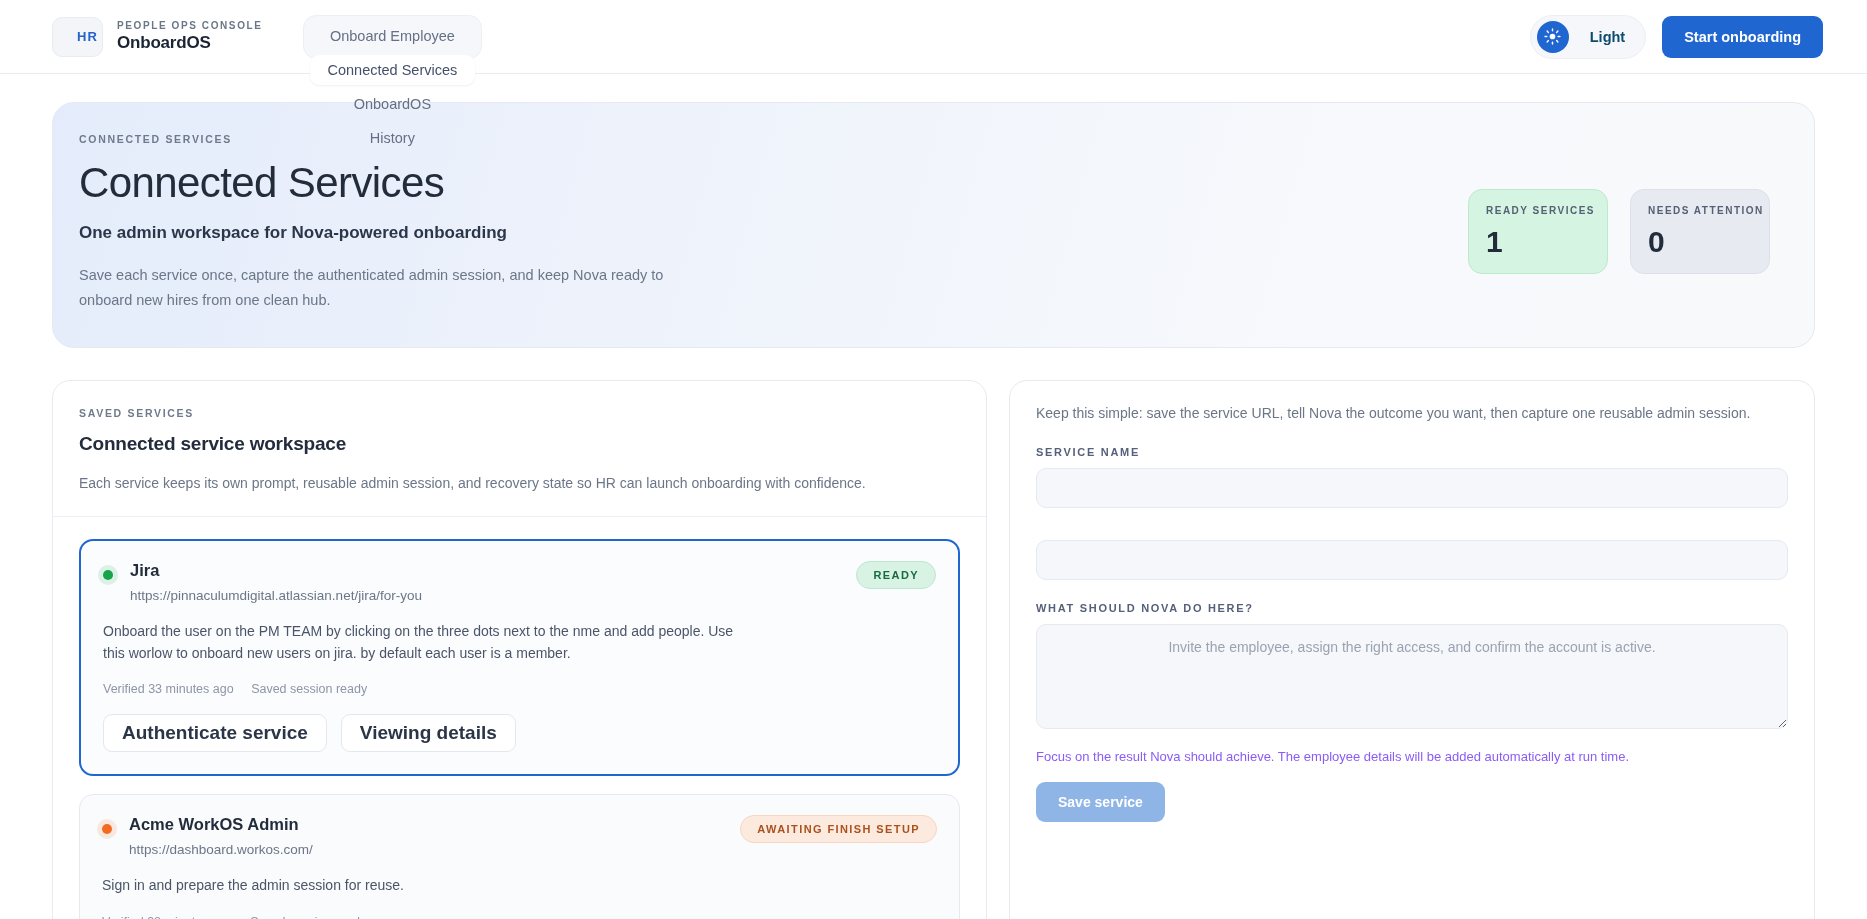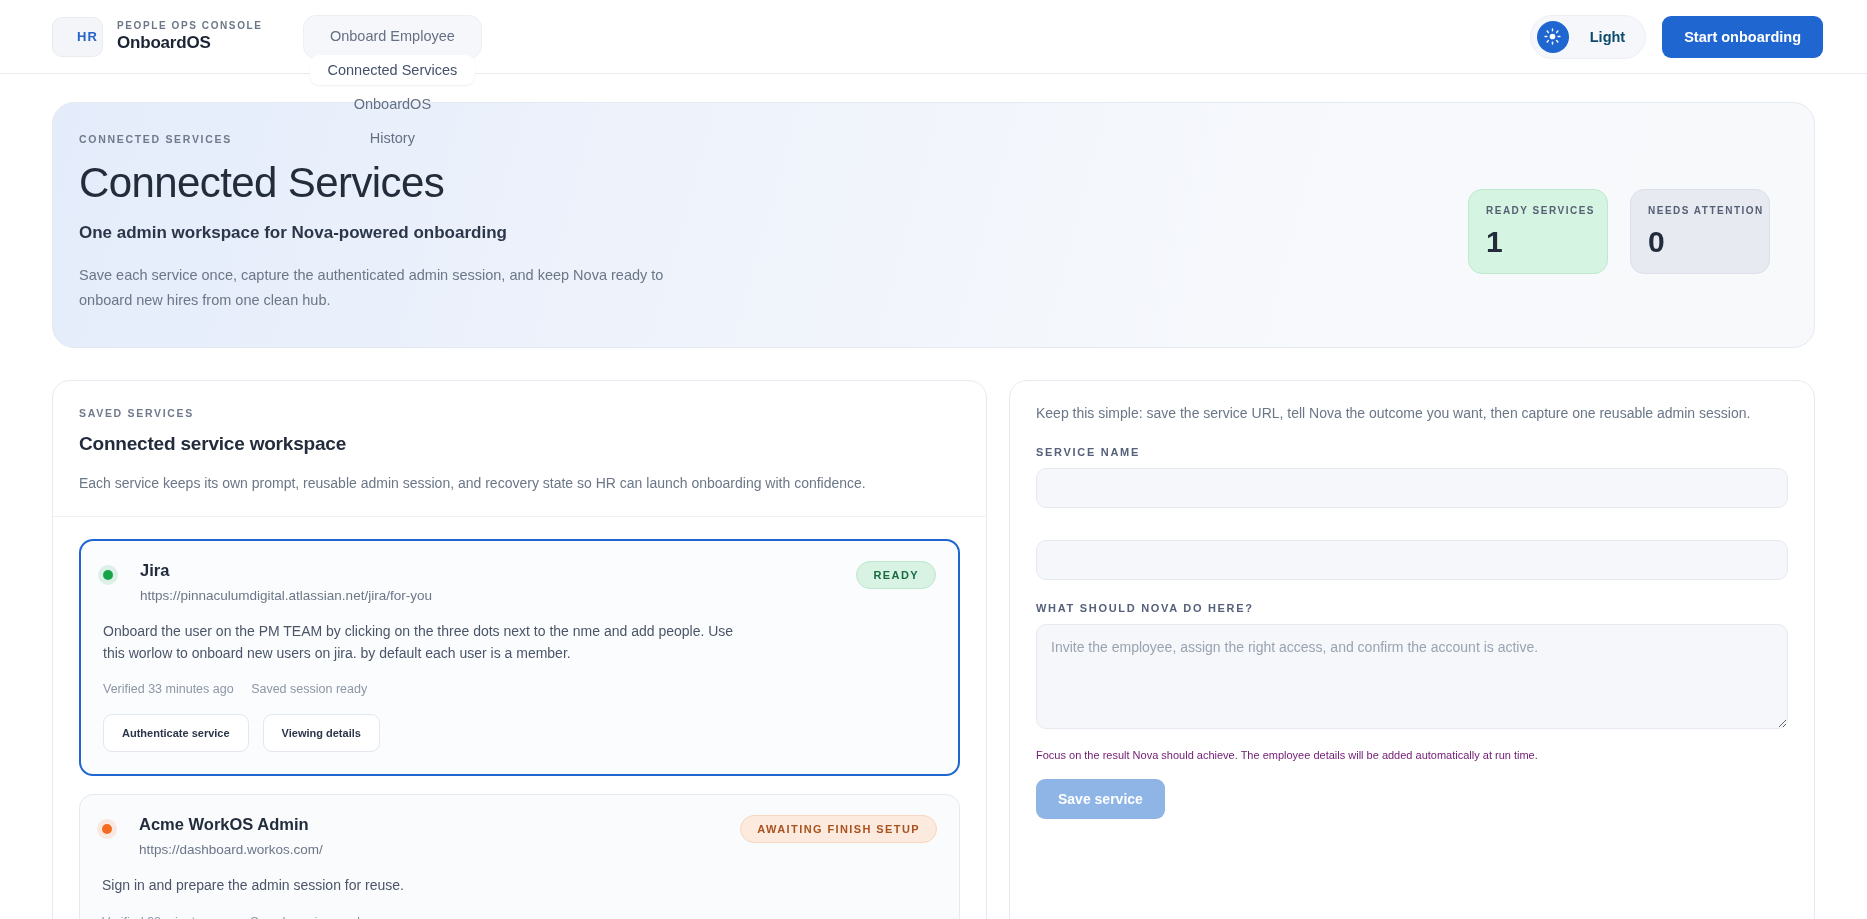--- a/index.html
+++ b/index.html
@@ -172,21 +172,21 @@
     background: #fbfcfe;
   }
   .card-top { display: flex; align-items: flex-start; }
   .status-dot {
     width: 10px; height: 10px; border-radius: 50%;
     margin-top: 9px; flex: 0 0 auto;
     box-shadow: 0 0 0 5px rgba(22,163,74,.13);
   }
   .status-dot.green { background: #16a34a; box-shadow: 0 0 0 5px rgba(22,163,74,.13); }
   .status-dot.orange { background: #f26b21; box-shadow: 0 0 0 5px rgba(242,107,33,.13); }
-  .card-titles { margin-left: 27px; }
+  .card-titles { margin-left: 17px; }
   .card-name { font-size: 16.5px; font-weight: 700; color: #222c3b; }
   .card-url { font-size: 13.5px; color: #6b7687; margin-top: 8px; }
   .badge {
     margin-left: auto;
     border-radius: 999px;
     padding: 7px 16px;
     font-size: 11px; font-weight: 700; letter-spacing: 1.4px;
     text-transform: uppercase; white-space: nowrap;
   }
   .badge.ready { background: #d8f2e3; border: 1px solid #bfe6d0; color: #176b40; }
@@ -197,21 +197,21 @@
   }
   .card-meta { font-size: 12.5px; color: #8d96a6; margin-top: 18px; }
   .card-meta span + span { margin-left: 14px; }
   .card-actions { display: flex; gap: 14px; margin-top: 18px; }
   .btn-ghost {
     background: #fff;
     border: 1px solid #e3e7ee;
     border-radius: 9px;
     height: 38px;
     padding: 0 18px;
-    font-size: 11px;
+    font-size: 19px;
     font-weight: 700;
     font-family: inherit;
     color: #2b3548;
     cursor: pointer;
   }
 
   
   .form { padding: 22px 26px 26px 26px; }
   .form-hint { font-size: 14px; color: #6b7687; line-height: 1.5; }
   .field { margin-top: 22px; }
@@ -222,25 +222,26 @@
   .input, .textarea {
     width: 100%;
     margin-top: 10px;
     background: #f5f7fa;
     border: 1px solid #e5e9f0;
     border-radius: 10px;
     font-family: inherit;
     font-size: 14px;
     color: #2b3548;
     padding: 12px 14px;
+    text-align: center;
   }
   .input { height: 40px; }
   .textarea { height: 105px; resize: vertical; line-height: 1.5; }
   .input::placeholder, .textarea::placeholder { color: #9aa3b2; }
-  .form-foot { font-size: 11px; color: #701a75; margin-top: 16px; }
+  .form-foot { font-size: 13px; color: #8b5cf6; margin-top: 16px; }
   .btn-primary {
     margin-top: 18px;
     background: #8fb4e6;
     color: #fff;
     border: none;
     border-radius: 9px;
     height: 40px;
     padding: 0 22px;
     font-size: 14px;
     font-weight: 700;

